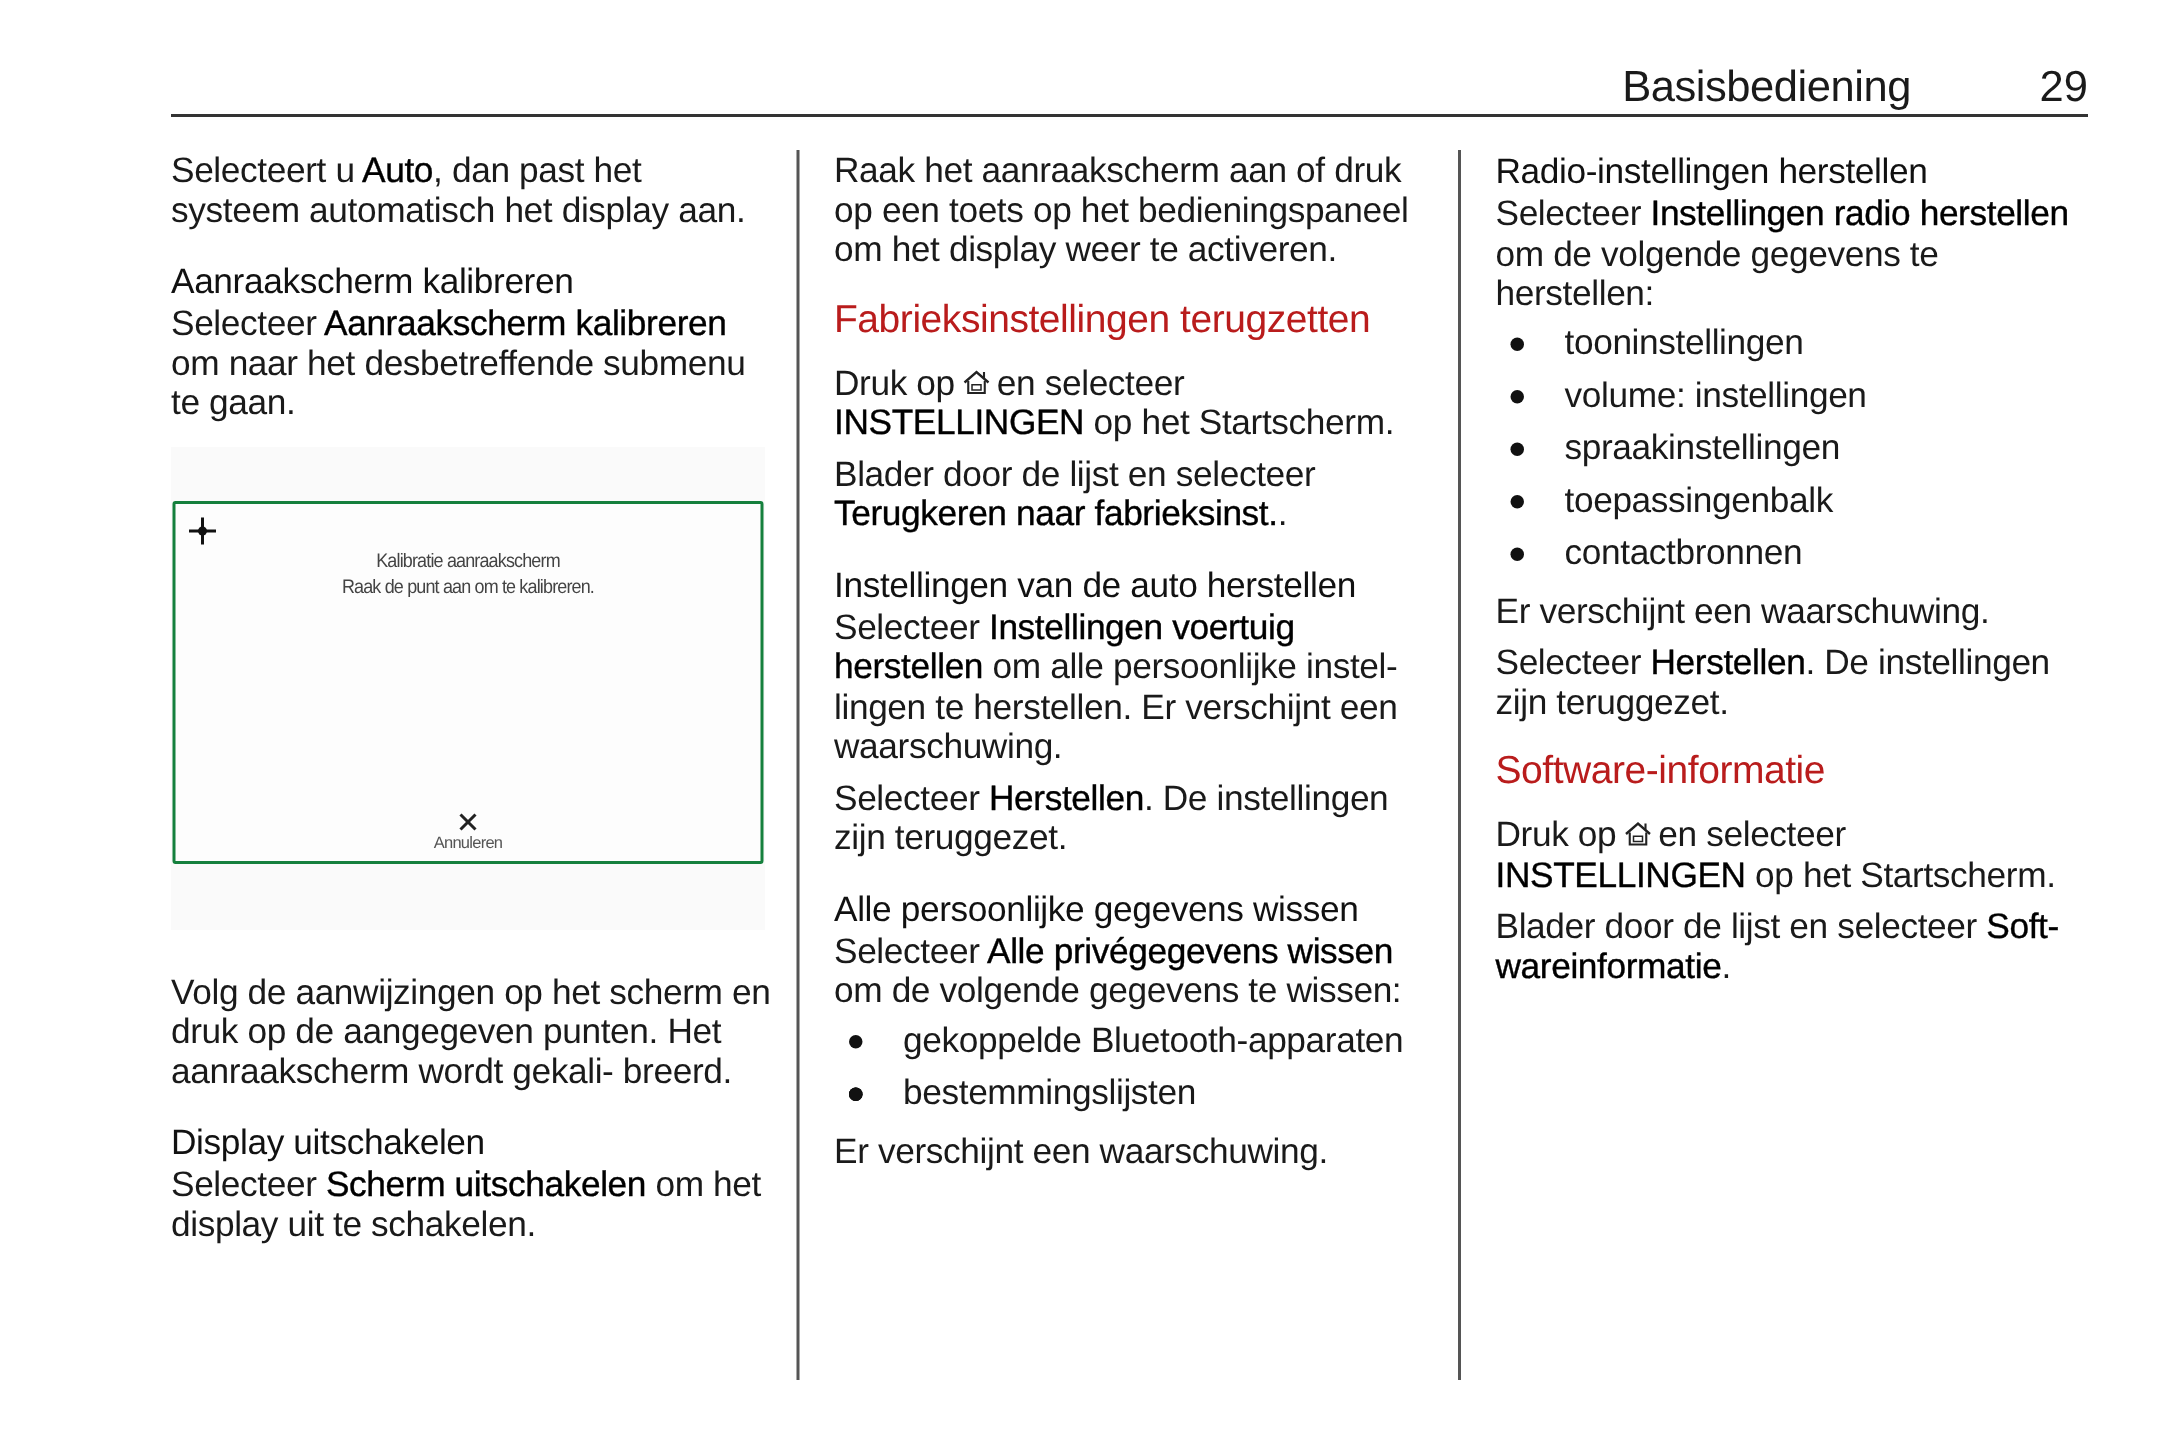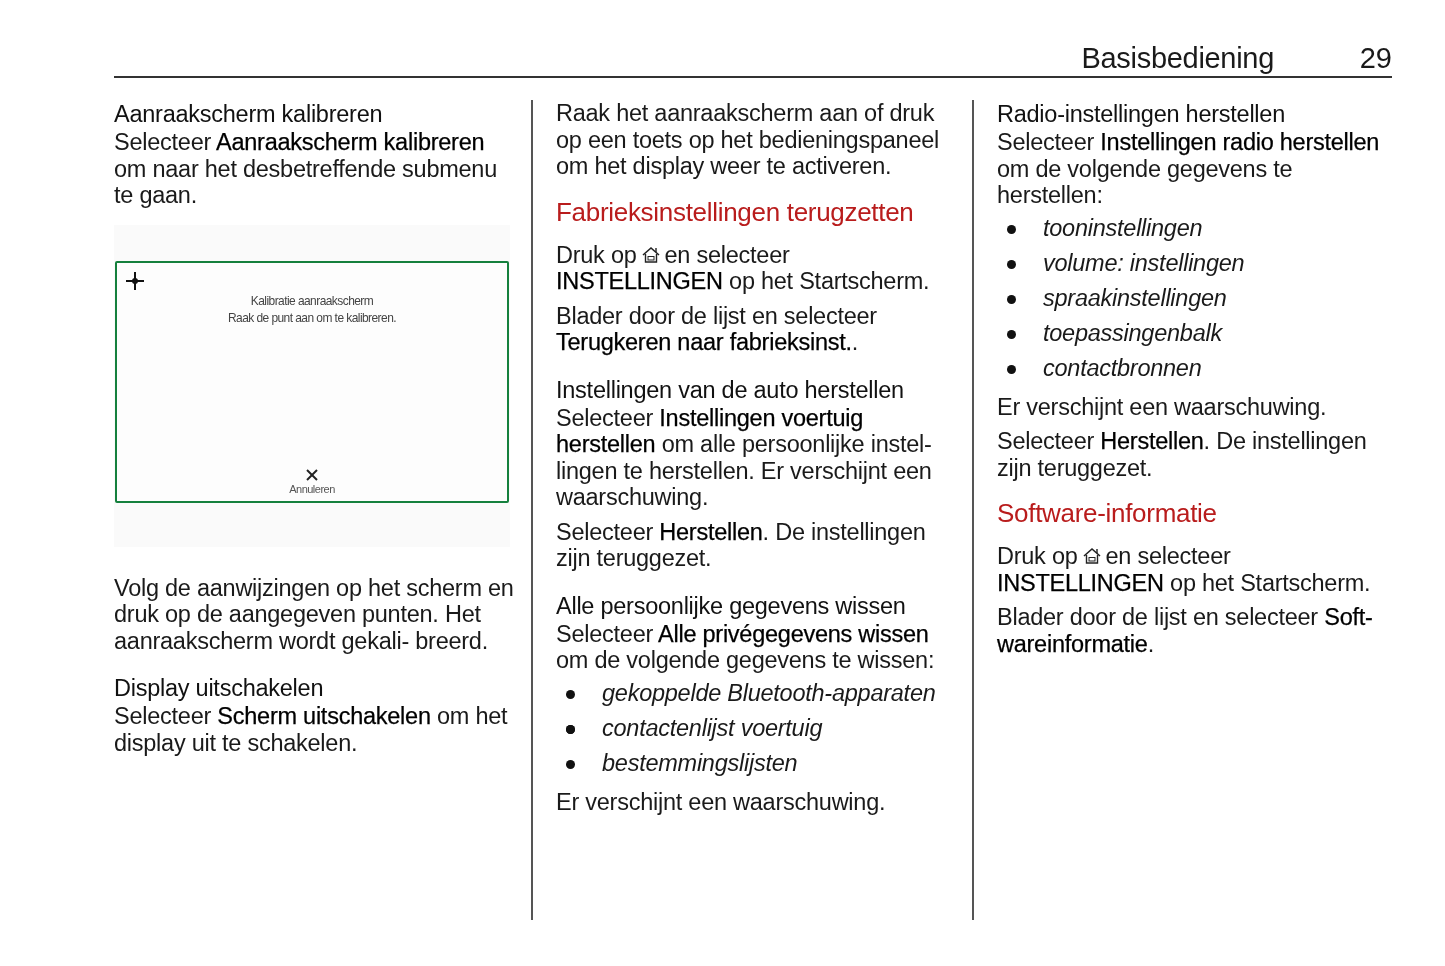--- a/index.html
+++ b/index.html
@@ -75,21 +75,20 @@
       font-size: 26px;
       line-height: 32px;
       color: #b91c1c;
       letter-spacing: -0.3px;
     }
     .em { color: #000000; -webkit-text-stroke: 0.25px #000; }
     ul.bullets {
       list-style: none;
       margin: 0 0 8px 0;
       padding: 0;
-      font-style: italic;
     }
     ul.bullets li {
       position: relative;
       padding-left: 46px;
       line-height: 35px;
     }
     ul.bullets li .dot {
       position: absolute;
       left: 10px;
       top: 14px;
@@ -167,20 +166,23 @@
 
 <div class="page-header">
   <span class="header-title">Basisbediening</span>
   <span class="header-page">29</span>
 </div>
 
 <div class="divider divider-1"></div>
 <div class="divider divider-2"></div>
 
 <div class="column col-1">
+  <p class="gap-large">
+    <span>Selecteert u </span><span class="em">Auto</span><span>, dan past het systeem automatisch het display aan.</span>
+  </p>
 
   <h4 class="subhead">Aanraakscherm kalibreren</h4>
   <p>
     <span>Selecteer </span><span class="em">Aanraakscherm kalibreren</span><span> om naar het desbetreffende submenu te gaan.</span>
   </p>
 
   <div class="figure">
     <div class="screen">
       <svg class="crosshair" viewBox="0 0 20 20">
         <line x1="10" y1="1" x2="10" y2="19" stroke="#111" stroke-width="2"></line>
@@ -230,21 +232,21 @@
     <span>Selecteer </span><span class="em">Herstellen</span><span>. De instellingen zijn teruggezet.</span>
   </p>
 
   <h4 class="subhead">Alle persoonlijke gegevens wissen</h4>
   <p style="margin-bottom:2px">
     <span>Selecteer </span><span class="em">Alle privégegevens wissen</span><span> om de volgende gegevens te wissen:</span>
   </p>
   <ul class="bullets">
     <li><span class="dot"></span><span>gekoppelde Bluetooth-apparaten</span></li>
     <li><span class="dot"></span></li>
-    <li><span class="dot"></span><span>contactenlijst voertuig</span></li>
+    <li><span class="dot"></span></li>
     <li><span class="dot"></span><span>bestemmingslijsten</span></li>
   </ul>
   <p>Er verschijnt een waarschuwing.</p>
 </div>
 
 <div class="column col-3">
 
   <h4 class="subhead">Radio-instellingen herstellen</h4>
   <p style="margin-bottom:2px">
     <span>Selecteer </span><span class="em">Instellingen radio herstellen</span><span> om de volgende gegevens te herstellen:</span>

